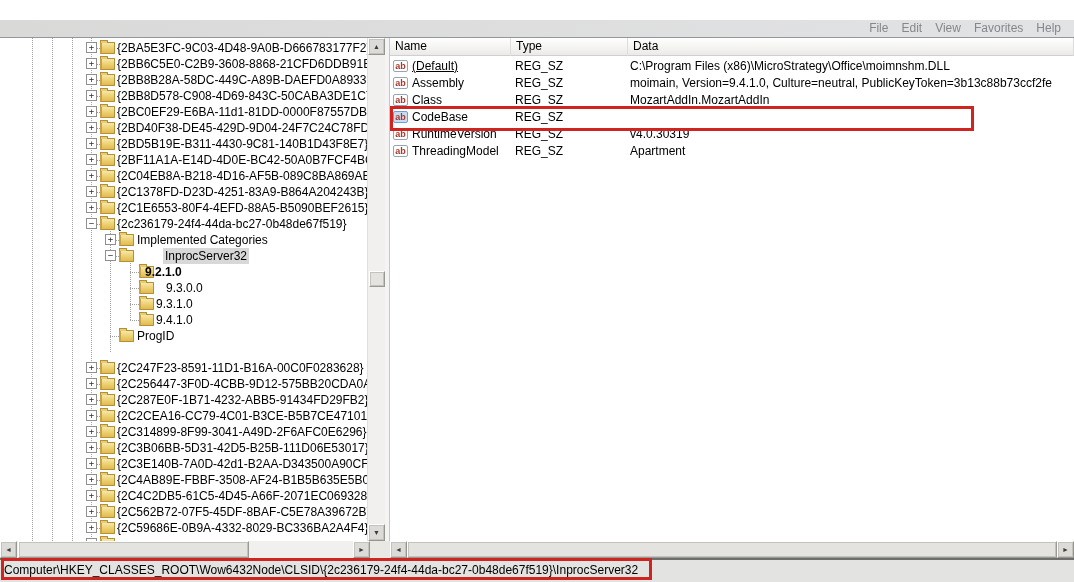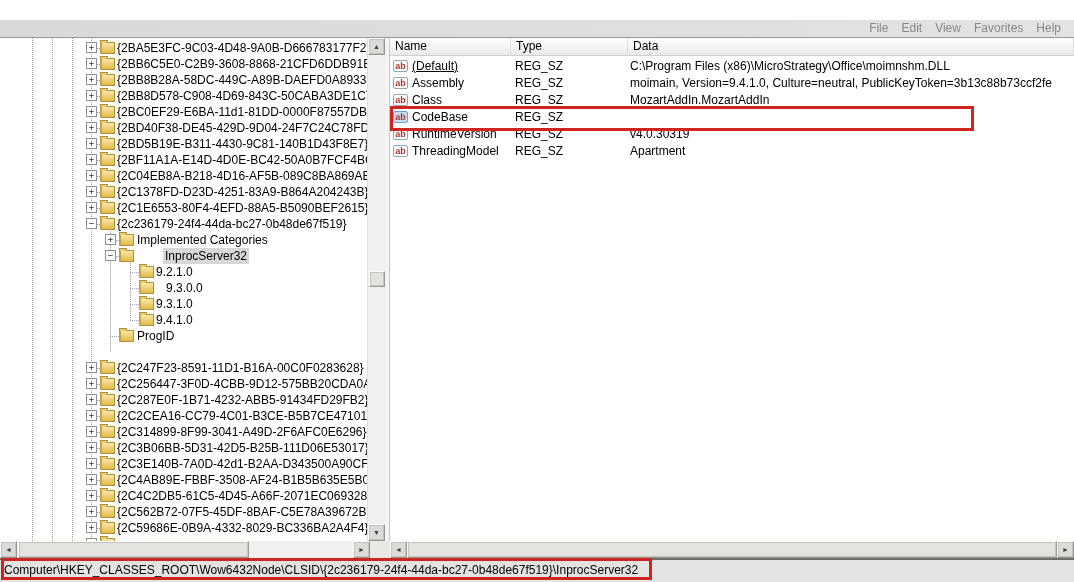--- a/index.html
+++ b/index.html
@@ -162,21 +162,21 @@
       </div>
       <div class="trow sel" style="top: 210px;">
         <i class="stub" style="left: 110px; width: 9px;"></i>
         <span class="exp" style="left: 105px;">−</span>
         <span class="folder" style="left: 119px;"></span>
         <span class="tlabel" style="left: 135px; margin-left: 28px;">InprocServer32</span>
       </div>
       <div class="trow" style="top: 226px;">
         <i class="stub" style="left: 130px; width: 9px;"></i>
         <span class="folder" style="left: 139px;"></span>
-        <span class="tlabel" style="left: 154px;">9.2.1.0</span>
+        <span class="tlabel" style="left: 143px; font-weight: bold;">9.2.1.0</span>
       </div>
       <div class="trow" style="top: 242px;">
         <i class="stub" style="left: 130px; width: 9px;"></i>
         <span class="folder" style="left: 139px;"></span>
         <span class="tlabel" style="left: 154px; padding-left: 12px;">9.3.0.0</span>
       </div>
       <div class="trow" style="top: 258px;">
         <i class="stub" style="left: 130px; width: 9px;"></i>
         <span class="folder" style="left: 139px;"></span>
         <span class="tlabel" style="left: 154px;">9.3.1.0</span>

